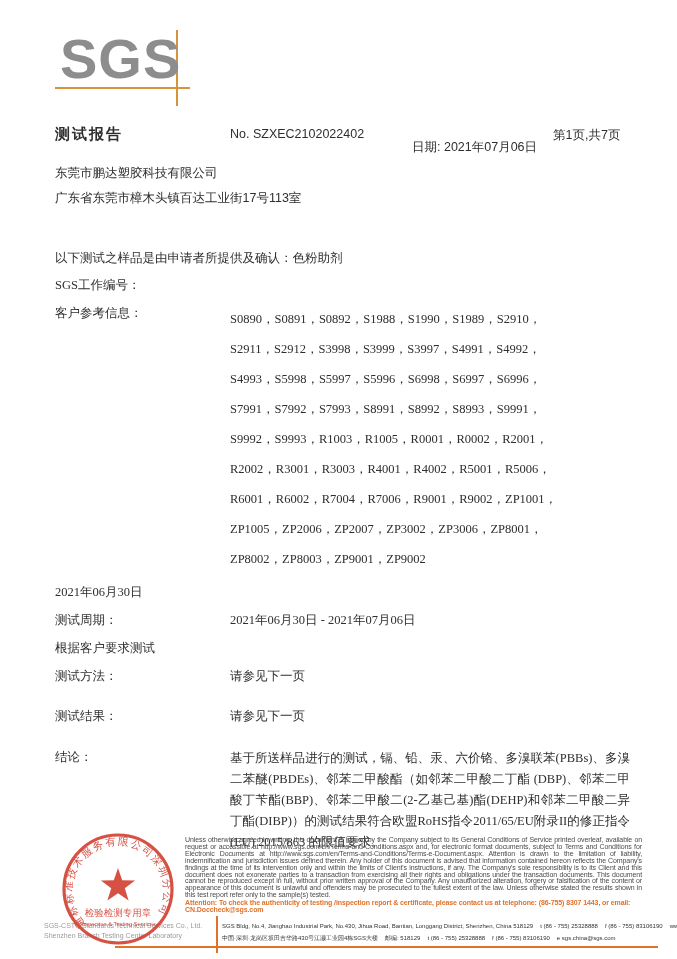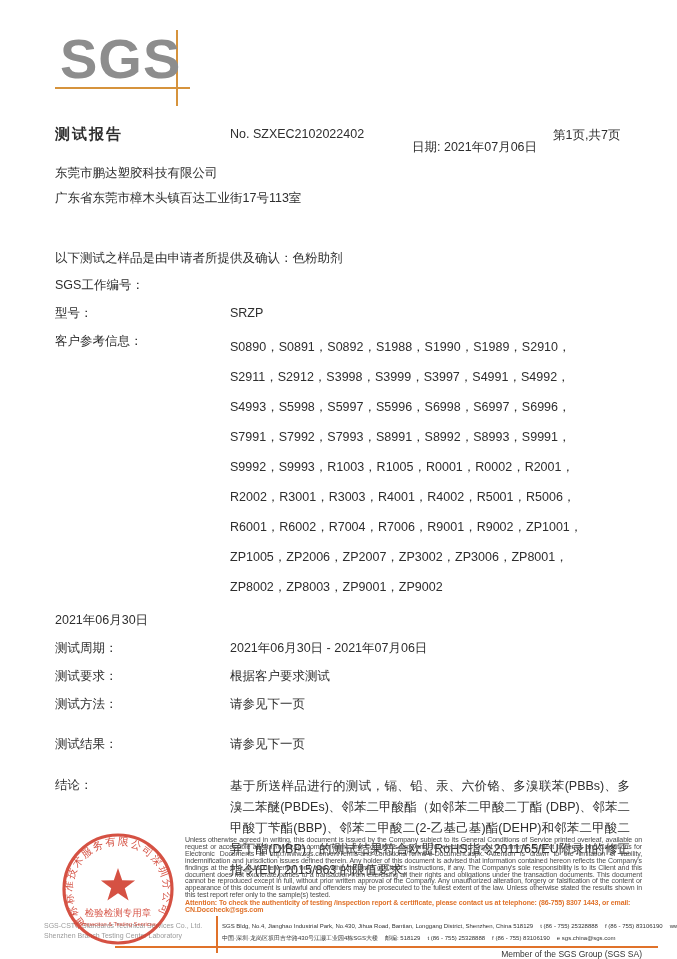--- a/index.html
+++ b/index.html
@@ -21,21 +21,21 @@
   
   .header-row{position:absolute;left:0;top:125px;width:677px;height:20px;font-size:12.5px;}
   .hdr-title{position:absolute;left:55px;top:0;font-size:15px;font-weight:700;letter-spacing:2px;}
   .hdr-no{position:absolute;left:230px;top:2px;}
   .hdr-date{position:absolute;left:412px;top:2px;margin-top:12px;}
   .hdr-page{position:absolute;left:553px;top:2px;}
   
   .applicant{position:absolute;left:55px;top:161px;font-size:12.5px;line-height:25px;}
   
   .sample-statement{position:absolute;left:55px;top:250px;font-size:12.5px;}
-  .fields{position:absolute;left:55px;top:276px;width:575px;font-size:12.5px;}
+  .fields{position:absolute;left:55px;top:276px;width:575px;font-size:12.5px;font-family:Liberation Serif, serif;}
   .field-row{display:flex;align-items:flex-start;margin-bottom:9px;}
   .field-label{width:175px;flex:0 0 175px;line-height:19px;}
   .field-value{flex:1;line-height:19px;white-space:pre-line;}
   .row-list .field-value{line-height:30px;}
   .row-gap-lg{margin-top:21px;}
   .row-conclusion{margin-top:22px;}
   .row-conclusion .field-value{line-height:21px;white-space:normal;text-align:justify;}
   
   .disclaimer-block{
     position:absolute;left:185px;top:837px;width:457px;
@@ -75,45 +75,40 @@
     <div>东莞市鹏达塑胶科技有限公司</div>
     <div>广东省东莞市樟木头镇百达工业街17号113室</div>
   </div>
 
   <div class="sample-statement">以下测试之样品是由申请者所提供及确认：色粉助剂</div>
 
   <div class="fields">
     <div class="field-row">
       <div class="field-label">SGS工作编号：</div>
     </div>
-    <div class="field-row">
-      <div class="field-label">型号：</div>
-      <div class="field-value">SRZP</div>
-    </div>
     <div class="field-row row-list">
       <div class="field-label">客户参考信息：</div>
       <div class="field-value">S0890，S0891，S0892，S1988，S1990，S1989，S2910，
 S2911，S2912，S3998，S3999，S3997，S4991，S4992，
 S4993，S5998，S5997，S5996，S6998，S6997，S6996，
 S7991，S7992，S7993，S8991，S8992，S8993，S9991，
 S9992，S9993，R1003，R1005，R0001，R0002，R2001，
 R2002，R3001，R3003，R4001，R4002，R5001，R5006，
 R6001，R6002，R7004，R7006，R9001，R9002，ZP1001，
 ZP1005，ZP2006，ZP2007，ZP3002，ZP3006，ZP8001，
 ZP8002，ZP8003，ZP9001，ZP9002</div>
     </div>
     <div class="field-row">
       <div class="field-value">2021年06月30日</div>
     </div>
     <div class="field-row">
       <div class="field-label">测试周期：</div>
       <div class="field-value">2021年06月30日 - 2021年07月06日</div>
     </div>
     <div class="field-row">
-      <div class="field-label">测试要求：</div>
       <div class="field-value">根据客户要求测试</div>
     </div>
     <div class="field-row">
       <div class="field-label">测试方法：</div>
       <div class="field-value">请参见下一页</div>
     </div>
     <div class="field-row row-gap-lg">
       <div class="field-label">测试结果：</div>
       <div class="field-value">请参见下一页</div>
     </div>
@@ -143,21 +138,20 @@
     </div>
     <div class="addr-row">
       <span>中国·深圳·龙岗区坂田吉华路430号江灏工业园4栋SGS大楼</span>
       <span>邮编: 518129</span>
       <span>t (86 - 755) 25328888</span>
       <span>f (86 - 755) 83106190</span>
       <span>e sgs.china@sgs.com</span>
     </div>
   </div>
   <div class="footer-hline"></div>
-  <div class="member-line">Member of the SGS Group (SGS SA)</div>
 
   <svg class="stamp" viewBox="0 0 120 120" xmlns="http://www.w3.org/2000/svg">
     <circle cx="60" cy="60" r="54" fill="none" stroke="#d03a2a" stroke-width="3.2"></circle>
     <path id="stamp-arc" d="M 30.4,97.2 A 46,46 0 1 1 89.6,97.2" fill="none"></path>
     <text font-size="10.5" fill="#d03a2a" letter-spacing="1.6" font-family="'DejaVu Sans',sans-serif">
       <textPath href="#stamp-arc" startOffset="3">通标标准技术服务有限公司深圳分公司</textPath>
     </text>
     <polygon points="60,39 64.2,51.2 77.1,51.4 66.8,59.2 70.6,71.6 60,64.2 49.4,71.6 53.2,59.2 42.9,51.4 55.8,51.2" fill="#d03a2a"></polygon>
     <text x="60" y="87" text-anchor="middle" font-size="9.5" fill="#d03a2a" font-family="'DejaVu Sans',sans-serif">检验检测专用章</text>
     <text x="60" y="97" text-anchor="middle" font-size="5.8" fill="#d03a2a" font-family="'Liberation Sans',sans-serif">Inspection &amp; Testing Services</text>

